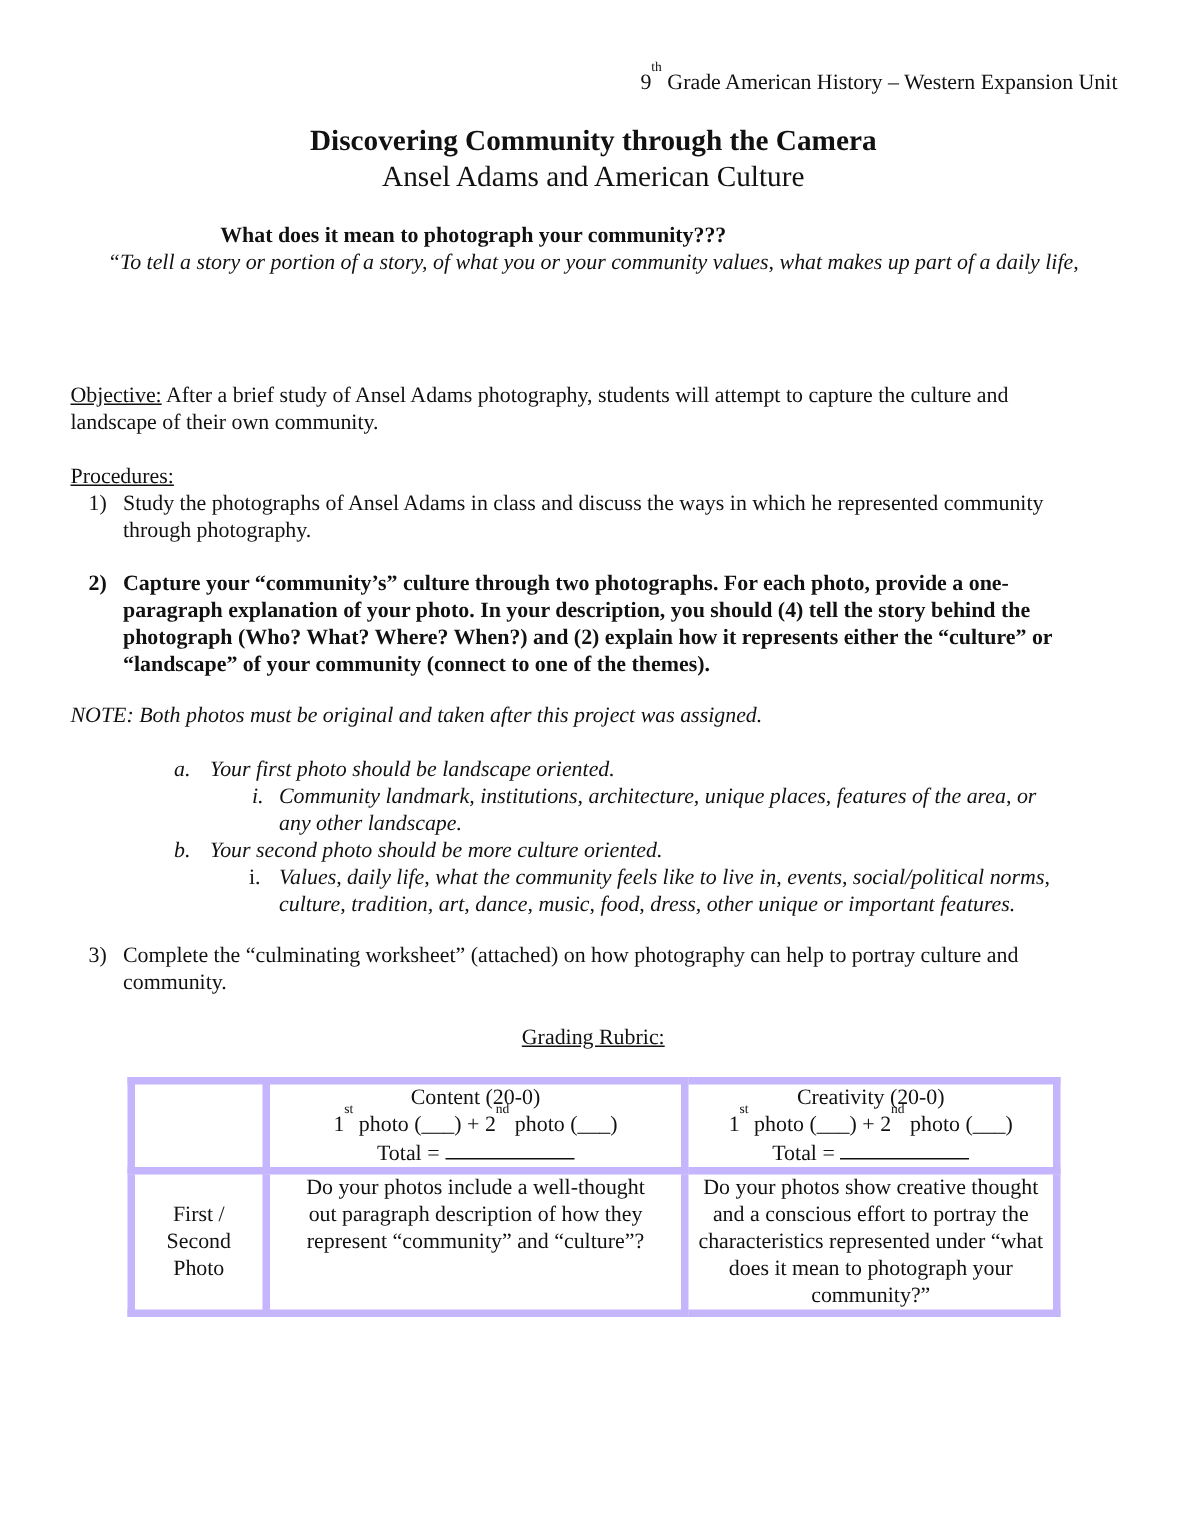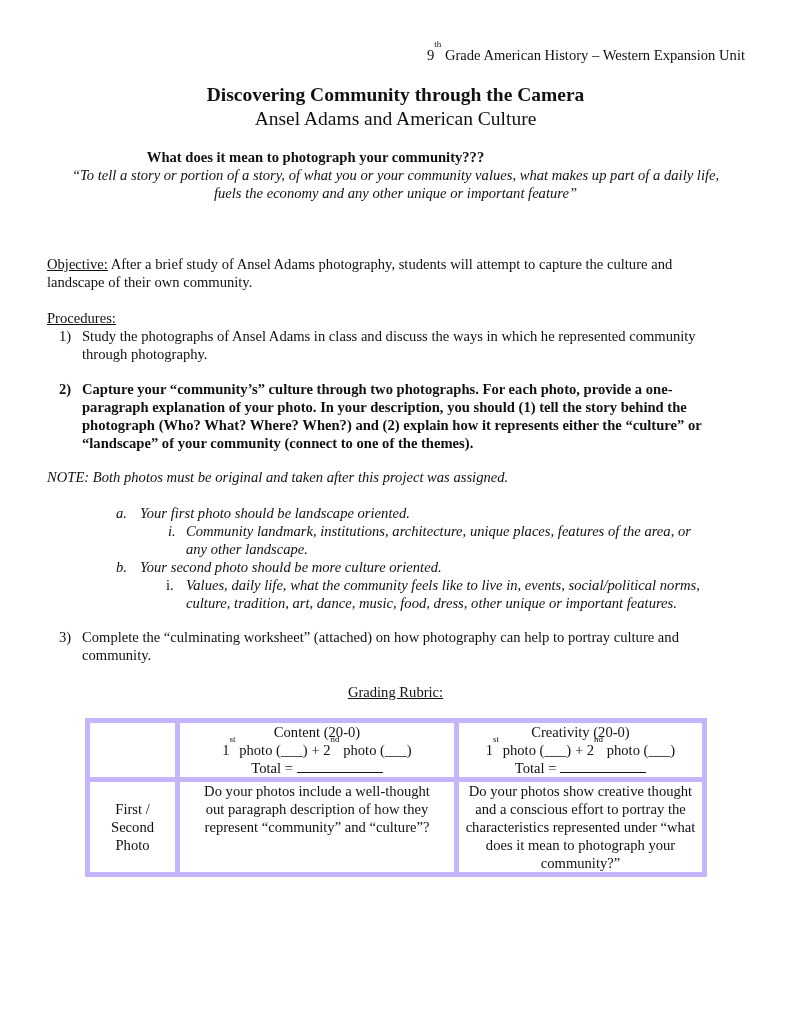--- a/index.html
+++ b/index.html
@@ -34,37 +34,36 @@
 <div class="line header">
   <span>9</span><sup>th</sup><span> Grade American History – Western Expansion Unit</span>
 </div>
 
 <div class="line title center">Discovering Community through the Camera</div>
 <div class="line subtitle center">Ansel Adams and American Culture</div>
 
 <div class="line question center">What does it mean to photograph your community???</div>
 <div class="abs quote">
   <div>“To tell a story or portion of a story, of what you or your community values, what makes up part of a daily life,</div>
-  <div>fuels the economy and any other unique or important feature”</div>
 </div>
 
 <div class="line" style="left:47px; top:255px;">
   <span class="u">Objective:</span><span> After a brief study of Ansel Adams photography, students will attempt to capture the culture and</span>
 </div>
 <div class="line" style="left:47px; top:273px;">landscape of their own community.</div>
 
 <div class="line u" style="left:47px; top:309px;">Procedures:</div>
 
 <div class="line" style="left:59px; top:327px;">1)</div>
 <div class="line" style="left:82px; top:327px;">Study the photographs of Ansel Adams in class and discuss the ways in which he represented community</div>
 <div class="line" style="left:82px; top:345px;">through photography.</div>
 
 <div class="line b" style="left:59px; top:380px;">2)</div>
 <div class="line b" style="left:82px; top:380px;">Capture your “community’s” culture through two photographs. For each photo, provide a one-</div>
-<div class="line b" style="left:82px; top:398px;">paragraph explanation of your photo. In your description, you should (1) tell the story behind the</div>
+<div class="line b" style="left:82px; top:398px;">paragraph explanation of your photo. In your description, you should (4) tell the story behind the</div>
 <div class="line b" style="left:82px; top:416px;text-align:right;">photograph (Who? What? Where? When?) and (2) explain how it represents either the “culture” or</div>
 <div class="line b" style="left:82px; top:434px;">“landscape” of your community (connect to one of the themes).</div>
 
 <div class="line i" style="left:47px; top:468px;">NOTE: Both photos must be original and taken after this project was assigned.</div>
 
 <div class="line i" style="left:116px; top:504px;">a.</div>
 <div class="line i" style="left:140px; top:504px;">Your first photo should be landscape oriented.</div>
 <div class="line i" style="left:168px; top:522px;">i.</div>
 <div class="line i" style="left:186px; top:522px;">Community landmark, institutions, architecture, unique places, features of the area, or</div>
 <div class="line i" style="left:186px; top:540px;">any other landscape.</div>

